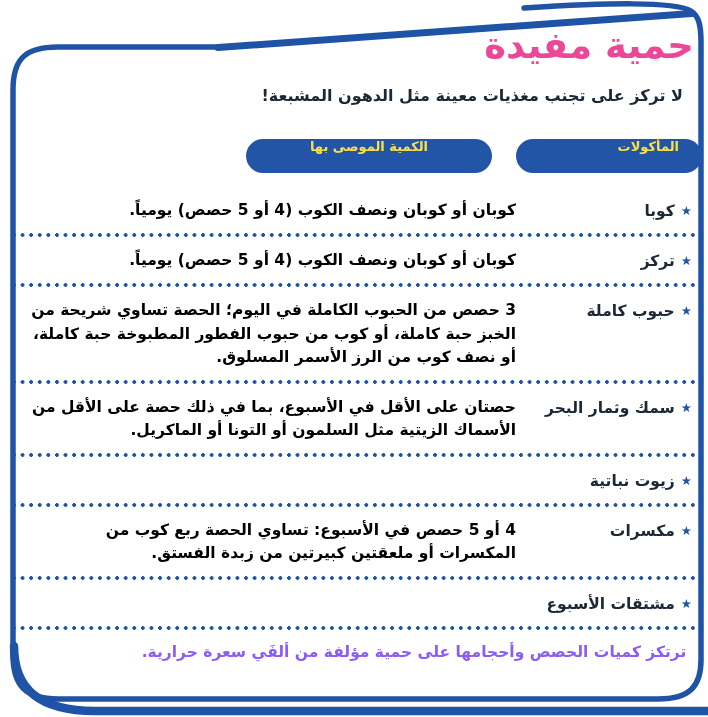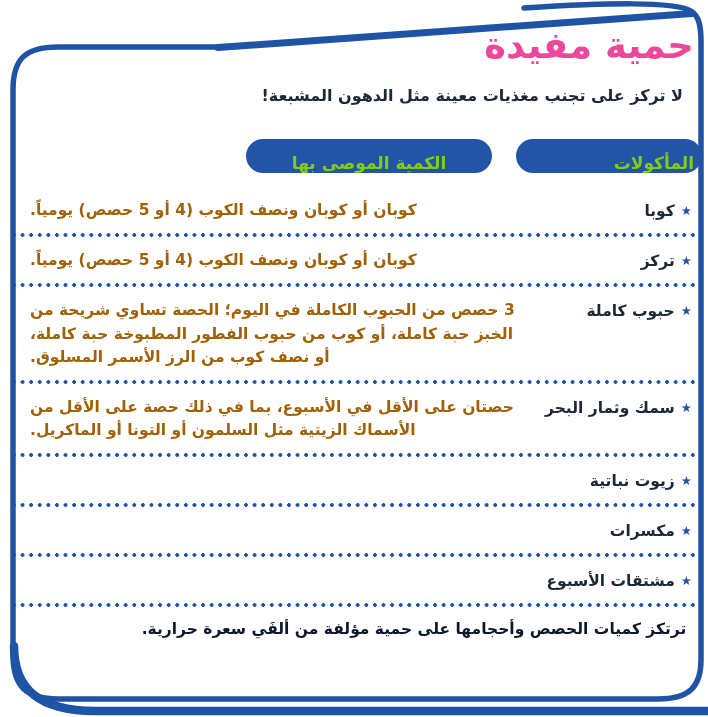--- a/index.html
+++ b/index.html
@@ -15,55 +15,55 @@
     position:absolute;top:26px;right:14px;z-index:2;
     font-size:37px;font-weight:bold;color:#ec4899;line-height:1.1;
     letter-spacing:-1px;
   }
   .subtitle{
     position:absolute;top:86px;right:25px;z-index:2;
     font-size:16px;font-weight:bold;color:#1c2836;
   }
   .pill{
     position:absolute;top:139px;height:34px;z-index:2;
-    background:#2355a7;color:#84cc16;border-radius:17px;
-    font-size:17px;font-weight:bold;
-    display:flex;align-items:flex-end;
+    background:#2355a7;color:#fde047;border-radius:17px;
+    font-size:13px;font-weight:bold;
+    display:flex;align-items:flex-start;
   }
-  .pill-foods{right:6px;width:186px;justify-content:flex-start;padding-right:8px;box-sizing:border-box;}
+  .pill-foods{right:6px;width:186px;justify-content:flex-start;padding-right:23px;box-sizing:border-box;}
   .pill-amount{right:216px;width:246px;justify-content:center;}
   .rows{
     position:absolute;top:183px;left:16px;right:16px;z-index:1;
   }
   .row{
     display:flex;align-items:flex-start;
     padding:12px 0 10px 0;
   }
   .row.first{padding-top:16px;}
   .row-label{
     flex:0 0 170px;
     font-size:15.5px;font-weight:bold;color:#1c2836;
     line-height:23px;white-space:nowrap;
   }
   .star{
     color:#1f53a5;font-size:12.5px;margin-left:6px;vertical-align:1px;
   }
   .row-amount{
     flex:1 1 auto;
-    font-size:15.5px;font-weight:bold;color:#a16207;
-    line-height:23.5px;text-align:left;
+    font-size:15.5px;font-weight:bold;color:#000000;
+    line-height:23.5px;text-align:right;
     padding:0 6px 0 14px;
   }
   .dots{
     height:4px;margin:0 -4px;
     background-image:radial-gradient(circle at 2px 2px,#1f53a5 1.7px,rgba(0,0,0,0) 2.1px);
     background-size:8.6px 4px;background-repeat:repeat-x;
   }
   .footnote{
-    font-size:15.5px;font-weight:bold;color:#0f172a;
+    font-size:15.5px;font-weight:bold;color:#8b5cf6;
     text-align:center;padding:13px 0 0 0;padding-left:120px;
   }
 </style>
 </head>
 <body>
 
 <svg class="frame-svg" width="708" height="717" viewBox="0 0 708 717" xmlns="http://www.w3.org/2000/svg">
 
   <path d="M 524 8 C 606 3 674 1 691 11 C 699 16 701 26 701 42
            L 701 660 C 701 686 690 699 658 699
@@ -111,20 +111,21 @@
   </div>
   <div class="dots"></div>
 
   <div class="row">
     <div class="row-label"><span class="star">★</span><span>زيوت نباتية</span></div>
   </div>
   <div class="dots"></div>
 
   <div class="row">
     <div class="row-label"><span class="star">★</span><span>مكسرات</span></div>
+    <div class="row-amount">4 أو 5 حصص في الأسبوع: تساوي الحصة ربع كوب من المكسرات أو ملعقتين كبيرتين من زبدة الفستق.</div>
   </div>
   <div class="dots"></div>
 
   <div class="row">
     <div class="row-label"><span class="star">★</span><span>مشتقات الأسبوع</span></div>
   </div>
   <div class="dots"></div>
 
   <div class="footnote">ترتكز كميات الحصص وأحجامها على حمية مؤلفة من ألفَي سعرة حرارية.</div>
 </div>

